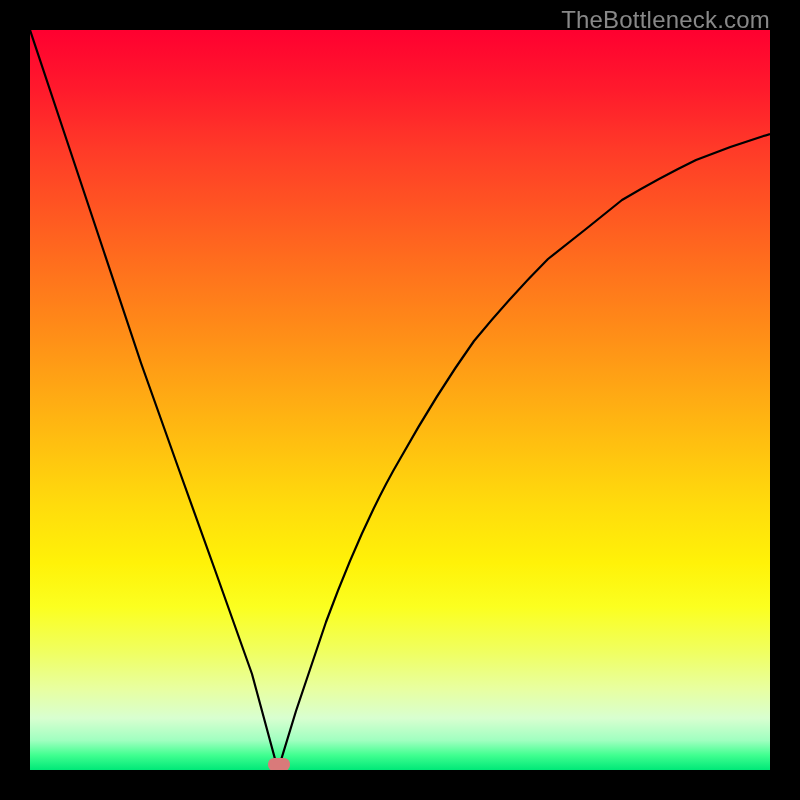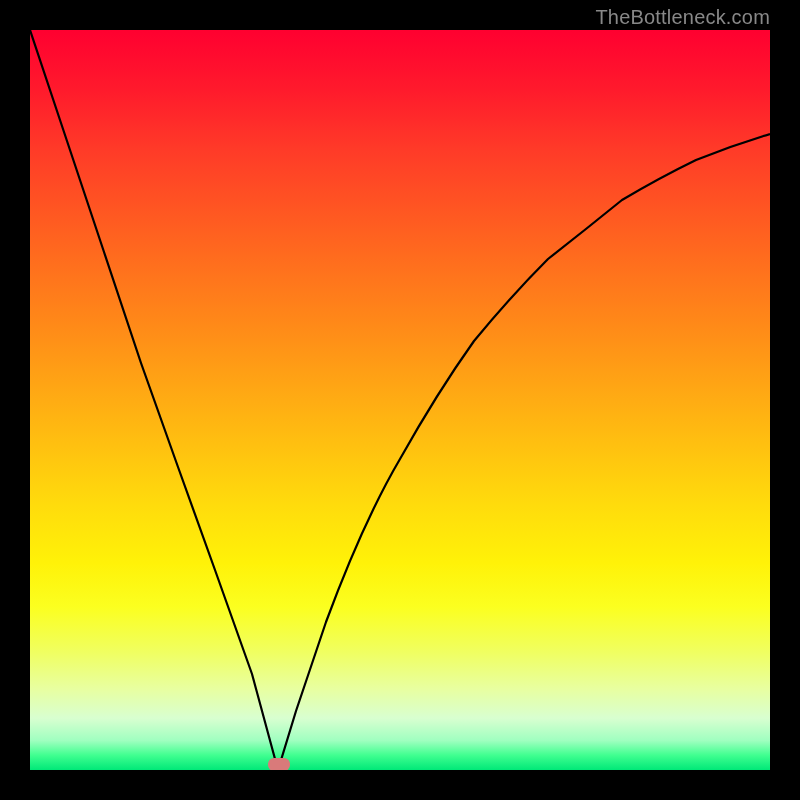--- a/index.html
+++ b/index.html
@@ -35,21 +35,21 @@
       #a0ffc0 96%,
       #40ff90 98%,
       #00e878 100%
     );
   }
   .watermark {
     position: absolute;
     top: 6px;
     right: 30px;
     color: #888;
-    font-size: 20px;
+    font-size: 24px;
     font-weight: 500;
     letter-spacing: 0.2px;
   }
   .curve-svg {
     position: absolute;
     left: 0;
     top: 0;
     width: 740px;
     height: 740px;
   }

